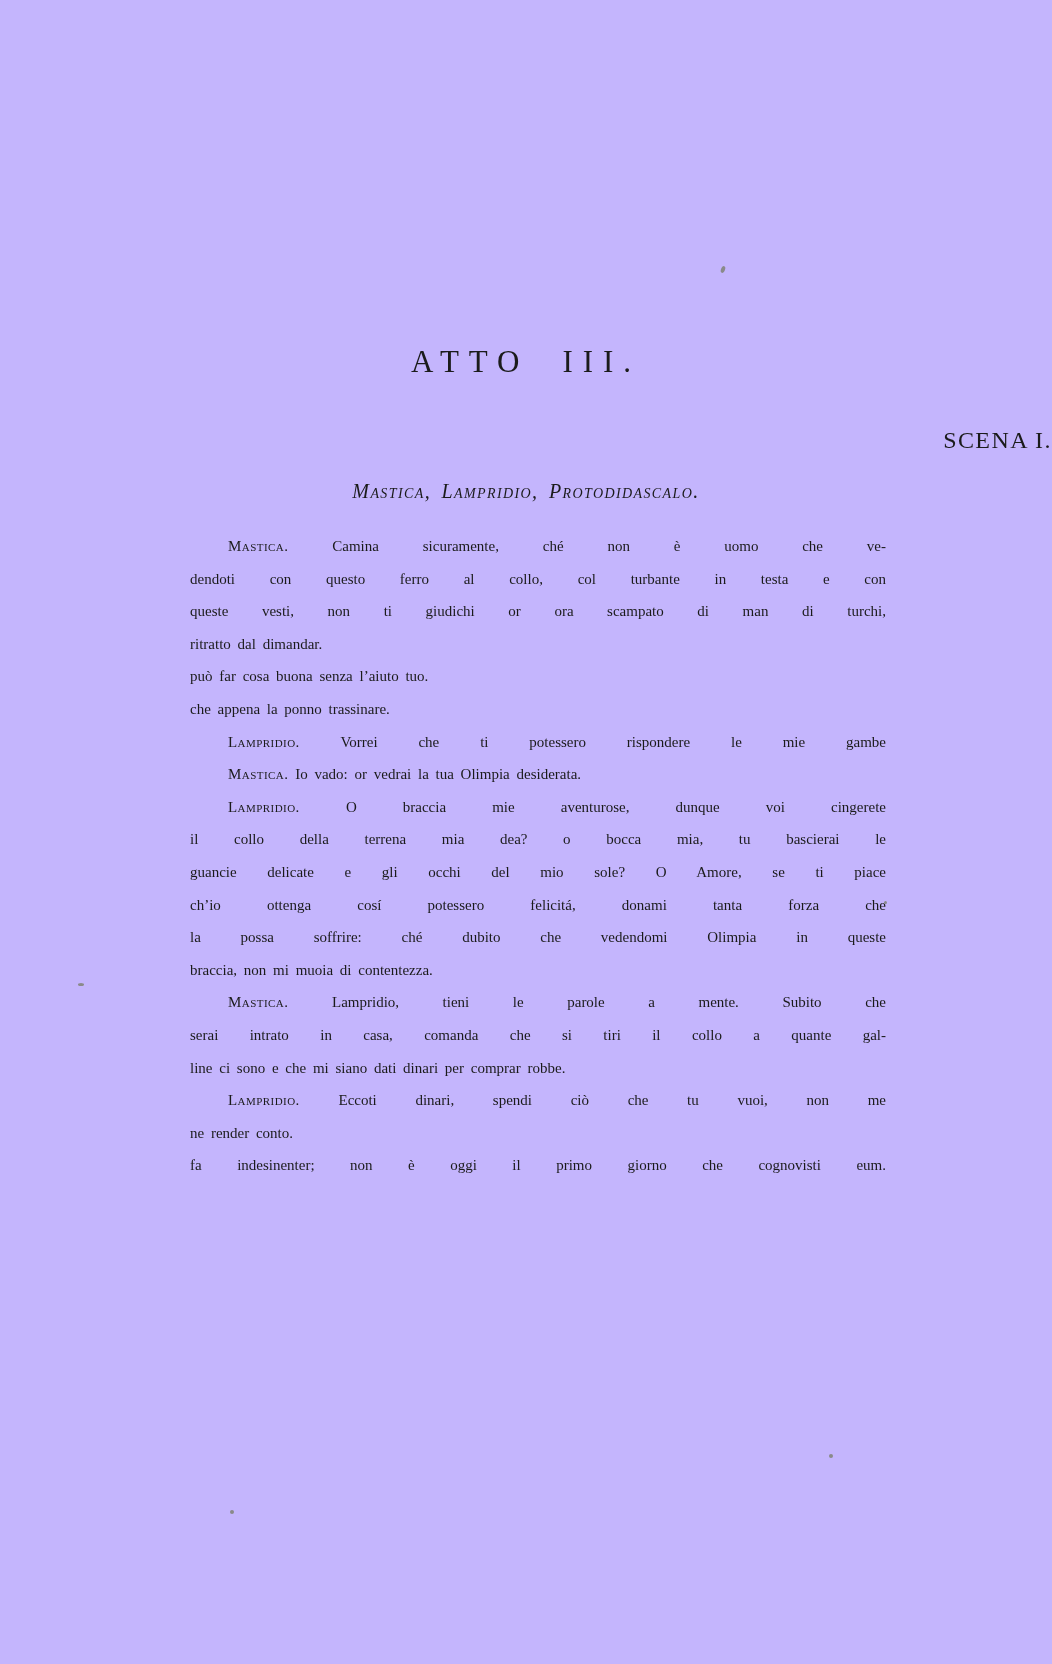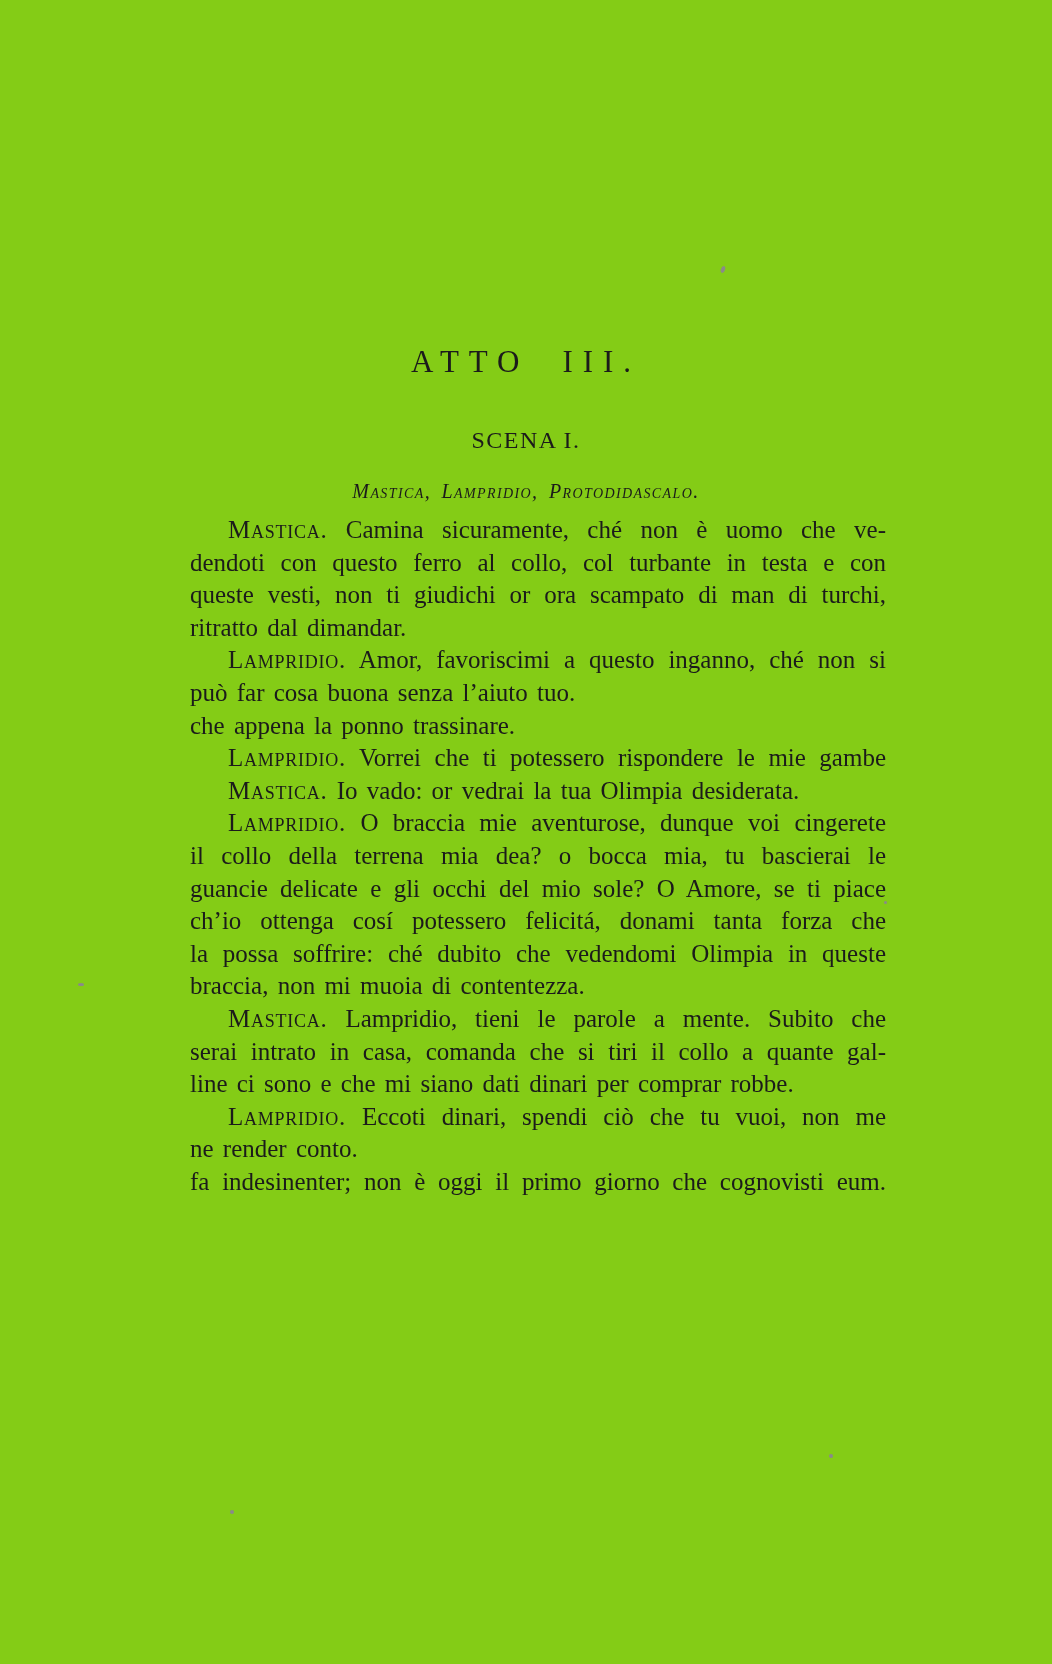--- a/index.html
+++ b/index.html
@@ -23,42 +23,42 @@
     text-align: center;
     font-size: 31px;
     line-height: 38px;
     font-weight: normal;
     letter-spacing: 0.32em;
     word-spacing: 0.5em;
   }
   .scene-title {
     margin: 44px 0 4px 0;
     padding: 0;
-    text-align: center;
+    text-align: right;
     font-size: 24px;
     line-height: 30px;
     font-weight: normal;
     letter-spacing: 0.06em;
   }
   .characters {
     margin: 23px 0 0 0;
     text-align: center;
     font-size: 20px;
     line-height: 26px;
     font-variant: small-caps;
     letter-spacing: 0.07em;
     word-spacing: 4px;
     font-style: italic;
   }
   .dialogue {
     position: absolute;
     left: 190px;
-    top: 514px;
+    top: 530px;
     width: 696px;
-    font-size: 25px;
+    font-size: 15px;
     line-height: 32.6px;
     word-spacing: 3px;
   }
   .line {
     text-align: justify;
     text-align-last: left;
     text-justify: inter-word;
     white-space: normal;
   }
   .line.j {
@@ -73,30 +73,29 @@
   }
   .speck {
     position: absolute;
     background: #8a8a8a;
     border-radius: 50%;
   }
 </style>
 </head>
 <body>
 
-<div class="page" style="background: #84cc16; color: rgb(27, 27, 27);">
+<div class="page" style="background: #c4b5fd; color: rgb(27, 27, 27);">
   <h1 class="act-title">ATTO III.</h1>
   <h2 class="scene-title">SCENA I.</h2>
   <div class="characters">Mastica, Lampridio, Protodidascalo.</div>
   <div class="dialogue" id="dialogue">
       <div class="line j indent"><span class="speaker">Mastica.</span> Camina sicuramente, ché non è uomo che ve-</div>
       <div class="line j">dendoti con questo ferro al collo, col turbante in testa e con</div>
       <div class="line j">queste vesti, non ti giudichi or ora scampato di man di turchi,</div>
       <div class="line">ritratto dal dimandar.</div>
-      <div class="line j indent"><span class="speaker">Lampridio.</span> Amor, favoriscimi a questo inganno, ché non si</div>
       <div class="line">può far cosa buona senza l’aiuto tuo.</div>
       <div class="line">che appena la ponno trassinare.</div>
       <div class="line j indent"><span class="speaker">Lampridio.</span> Vorrei che ti potessero rispondere le mie gambe</div>
       <div class="line indent"><span class="speaker">Mastica.</span> Io vado: or vedrai la tua Olimpia desiderata.</div>
       <div class="line j indent"><span class="speaker">Lampridio.</span> O braccia mie aventurose, dunque voi cingerete</div>
       <div class="line j">il collo della terrena mia dea? o bocca mia, tu bascierai le</div>
       <div class="line j">guancie delicate e gli occhi del mio sole? O Amore, se ti piace</div>
       <div class="line j">ch’io ottenga cosí potessero felicitá, donami tanta forza che</div>
       <div class="line j">la possa soffrire: ché dubito che vedendomi Olimpia in queste</div>
       <div class="line">braccia, non mi muoia di contentezza.</div>

